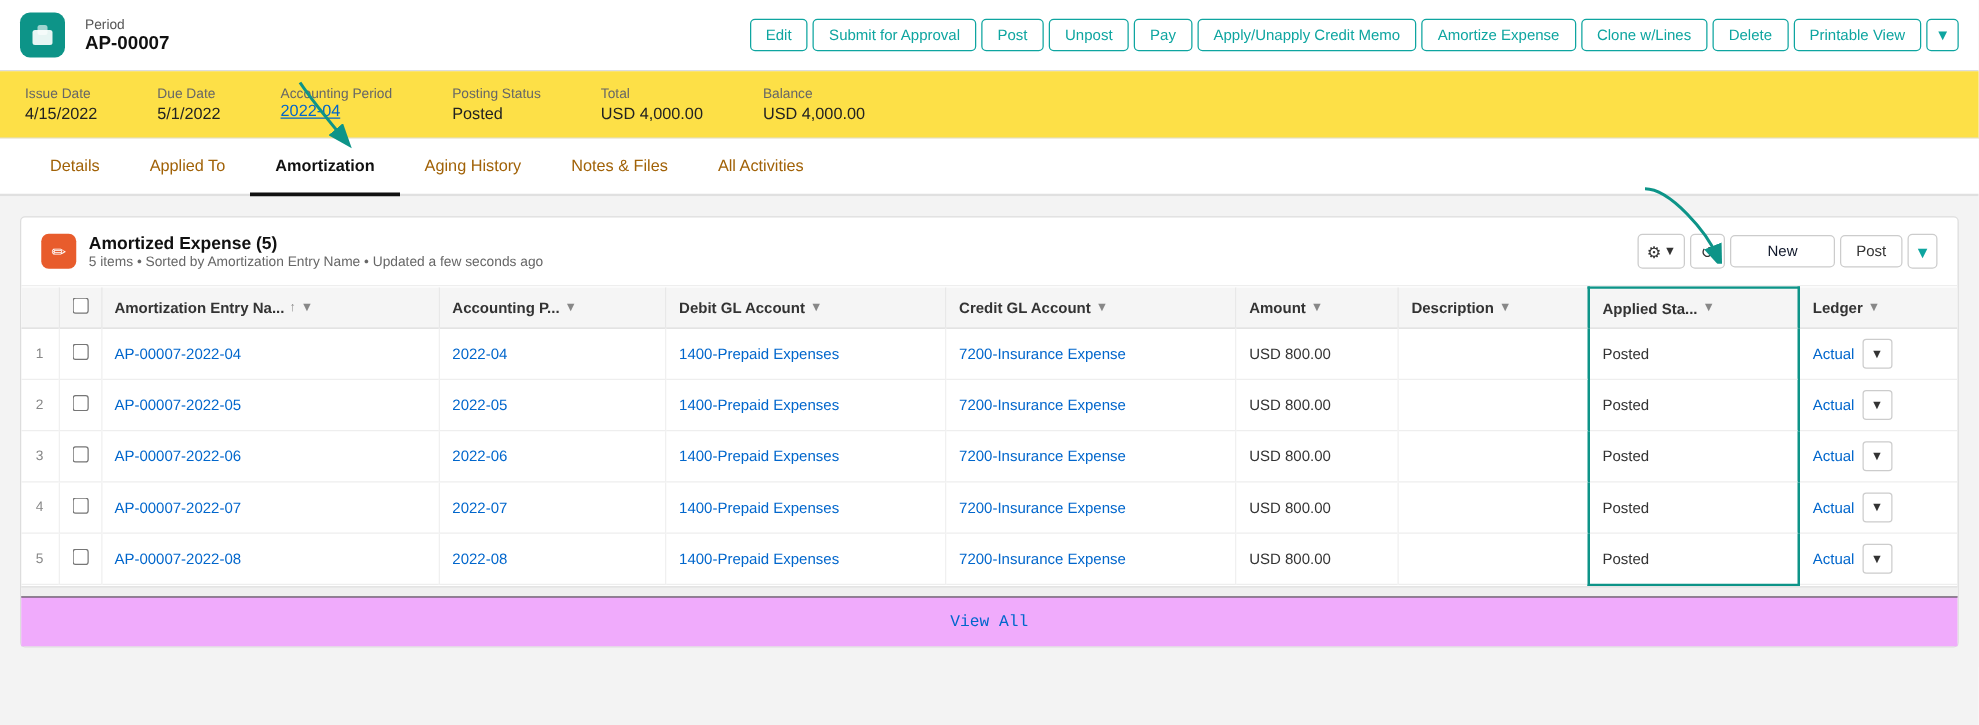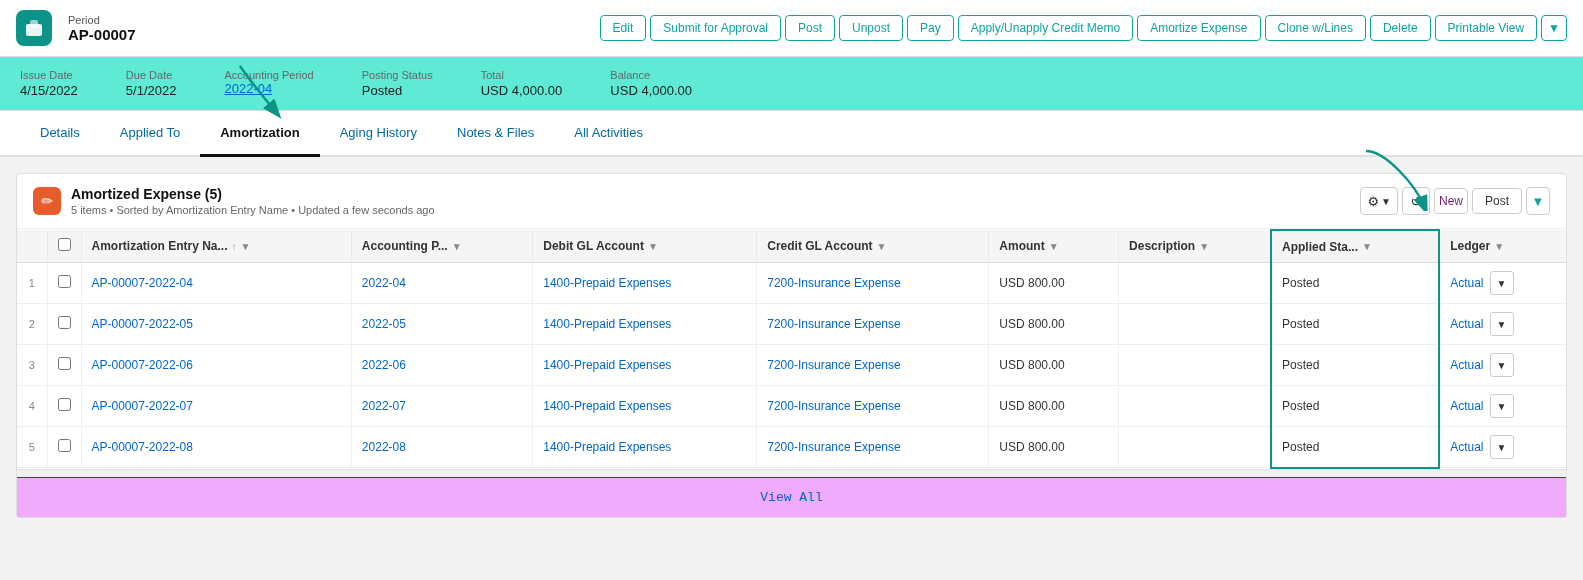--- a/index.html
+++ b/index.html
@@ -40,21 +40,21 @@
       border: 1px solid #0ea5a0;
       background: #fff;
       color: #0ea5a0;
       border-radius: 4px;
       cursor: pointer;
       font-size: 12px;
     }
 
     
     .meta-bar {
-      background: #5eead4;
+      background: #fde047;
       padding: 12px 20px;
       display: flex;
       gap: 48px;
       border-bottom: 1px solid #ddd;
     }
     .meta-item { display: flex; flex-direction: column; }
     .meta-label { font-size: 11px; color: #666; }
     .meta-value { font-size: 13px; color: #222; margin-top: 2px; }
     .meta-link { color: #0066cc; text-decoration: underline; cursor: pointer; font-size: 13px; }
 
@@ -63,21 +63,21 @@
       background: #fff;
       padding: 0 20px;
       display: flex;
       gap: 0;
       border-bottom: 2px solid #e0e0e0;
       position: relative;
     }
     .tab {
       padding: 14px 20px;
       cursor: pointer;
-      color: #0369a1;
+      color: #a16207;
       font-size: 13px;
       border-bottom: 3px solid transparent;
       margin-bottom: -2px;
       white-space: nowrap;
     }
     .tab.active {
       color: #111;
       font-weight: 600;
       border-bottom: 3px solid #111;
     }
@@ -131,24 +131,24 @@
     .btn-icon {
       width: 28px; height: 28px;
       border: 1px solid #ccc;
       background: #fff;
       border-radius: 4px;
       cursor: pointer;
       display: flex; align-items: center; justify-content: center;
       font-size: 13px;
     }
     .btn-new {
-      padding: 5px 4px;
+      padding: 5px 29px;
       border: 1px solid #ccc;
       background: #fff;
-      color: #701a75;
+      color: #0f172a;
       border-radius: 4px;
       cursor: pointer;
       font-size: 12px;
     }
     .btn-post {
       padding: 5px 12px;
       border: 1px solid #ccc;
       background: #fff;
       color: #333;
       border-radius: 4px;

